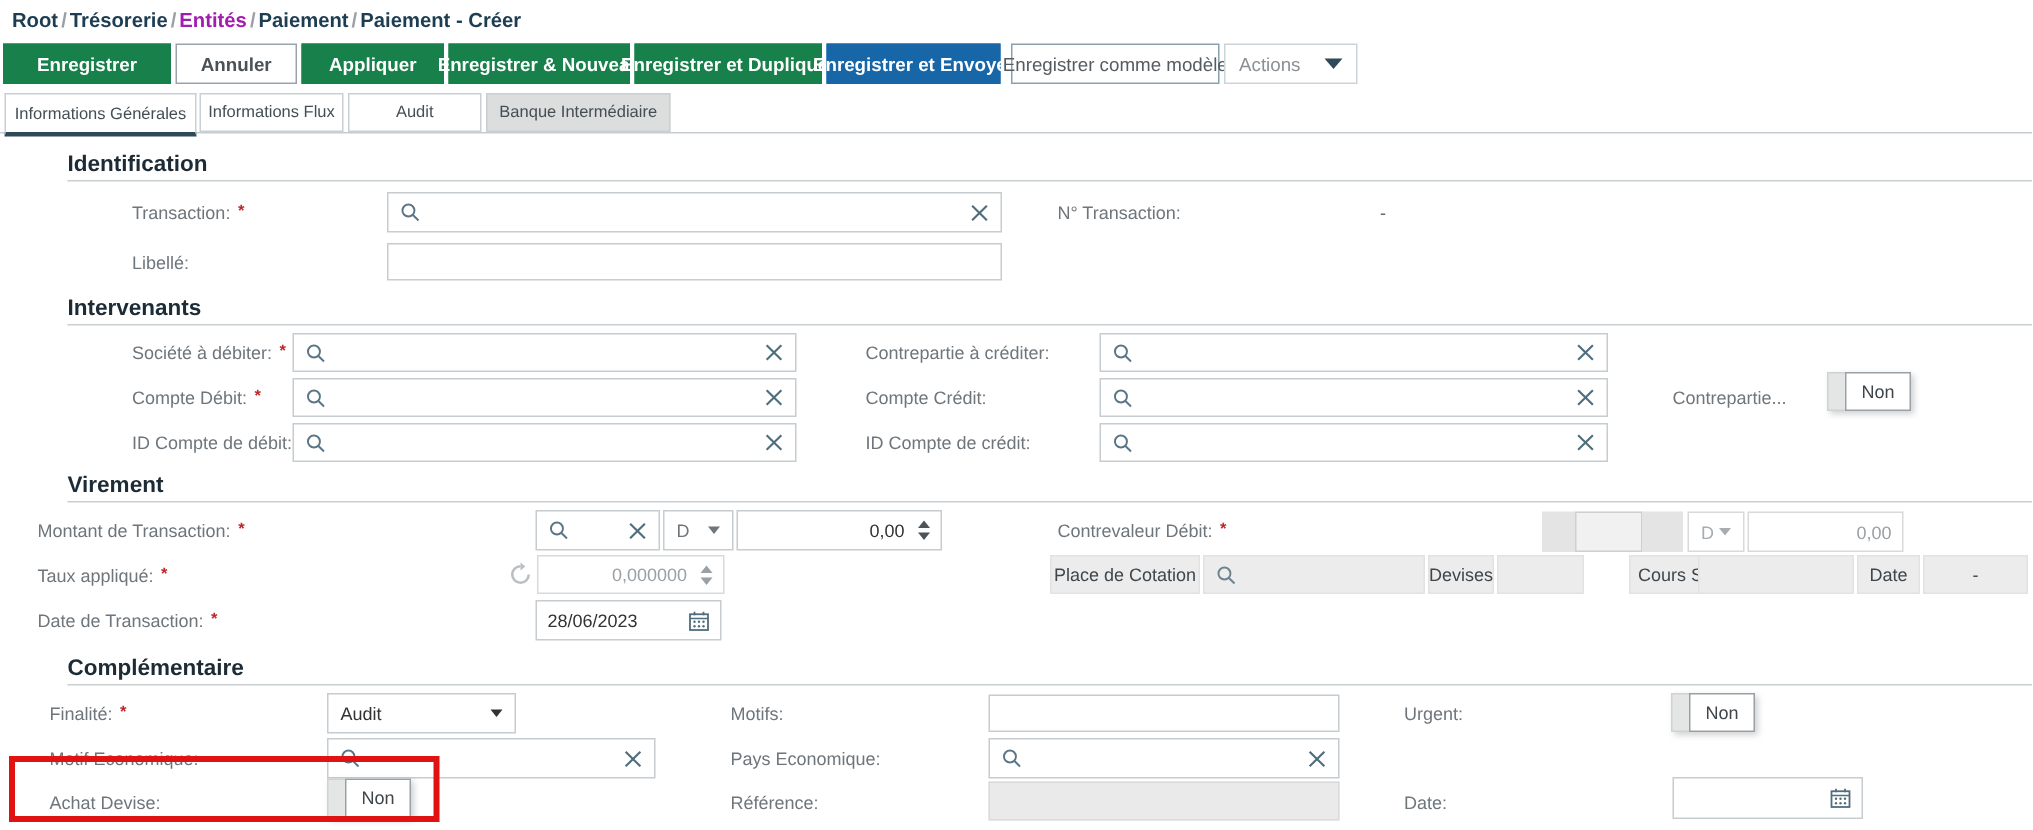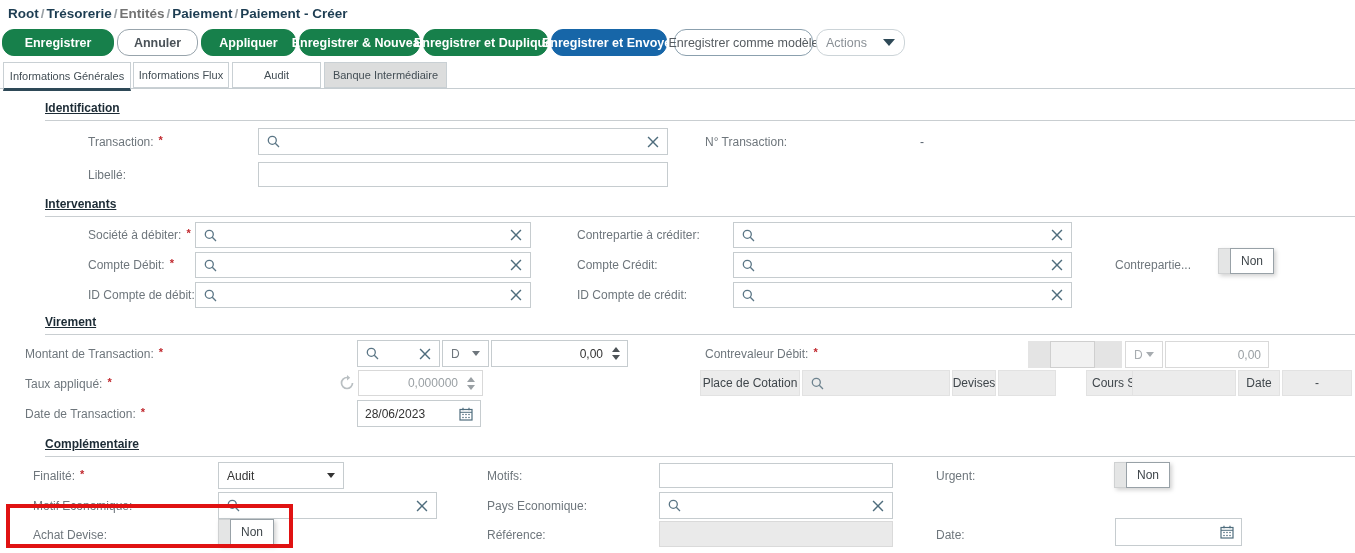--- a/index.html
+++ b/index.html
@@ -3,42 +3,42 @@
 <meta charset="utf-8">
 <style>
   * { margin:0; padding:0; box-sizing:border-box; }
   html,body { background:#fff; }
   body { font-family:"Liberation Sans", sans-serif; }
   #app { position:relative; width:1355px; height:553px; background:#fff; overflow:hidden; }
 
   
   .breadcrumb { position:absolute; left:8px; top:6px; font-size:13.5px; font-weight:bold; color:#1d3d52; }
   .crumb { color:#1d3d52; }
-  .crumb-muted { color:#737373; }
+  .crumb-muted { color:#a21caf; }
   .crumb-sep { color:#9aa0a5; font-weight:bold; padding:0 2px; }
 
   
-  .btn { position:absolute; top:29px; height:27px; border-radius:12px; font-size:12.5px; font-weight:bold;
+  .btn { position:absolute; top:29px; height:27px; border-radius:0; font-size:12.5px; font-weight:bold;
          display:flex; align-items:center; justify-content:center; cursor:pointer; border:1px solid transparent; white-space:nowrap; }
   .btn.green   { background:#17804b; border-color:#17804b; color:#fff; }
   .btn.white   { background:#fff; border-color:#98a4ac; color:#4a5258; }
   .btn.blue    { background:#1766a8; border-color:#1766a8; color:#fff; }
   .btn.outline { background:#fff; border-color:#8ba0ae; color:#555b60; font-weight:normal; }
   .btn.actions { background:#fff; border-color:#ccd4d8; color:#8a9096; font-weight:normal; gap:16px; }
   .caret-dark { width:0; height:0; border-left:6px solid transparent; border-right:6px solid transparent; border-top:7px solid #2e4957; }
 
   
   .tab { position:absolute; top:62px; height:26px; display:flex; align-items:center; justify-content:center;
          font-size:11px; color:#434e55; background:#fff; border:1px solid #c9d0d4; cursor:pointer; white-space:nowrap; }
   .tab.active { height:29px; border-bottom:3px solid #2e4957; z-index:2; }
   .tab.gray { background:#dcdddd; }
   .tabs-line { position:absolute; top:88px; left:0; width:1355px; border-top:1px solid #c6cdd1; }
 
   
-  .section-title { position:absolute; font-size:12px; font-weight:bold; color:#1c2b35;text-decoration:underline; }
+  .section-title { position:absolute; font-size:15px; font-weight:bold; color:#1c2b35; }
   .rule { position:absolute; left:45px; right:0; border-top:1px solid #c9ced1; }
 
   .flabel { position:absolute; font-size:12px; color:#6e767c; white-space:nowrap;text-align:right; }
   .req { color:#c0272d; margin-left:5px; font-size:11px; position:relative; top:-2px; font-weight:bold; }
   .value-text { position:absolute; font-size:12px; color:#55606b; }
 
   
   .search { position:absolute; height:27px; background:#fff; border:1px solid #c6cccf; display:flex; align-items:center; padding:0 8px; gap:6px; }
   .search input { flex:1; min-width:0; border:none; outline:none; font-size:12px; color:#333; background:transparent; }
   .tinput { position:absolute; border:1px solid #c6cccf; background:#fff; }

